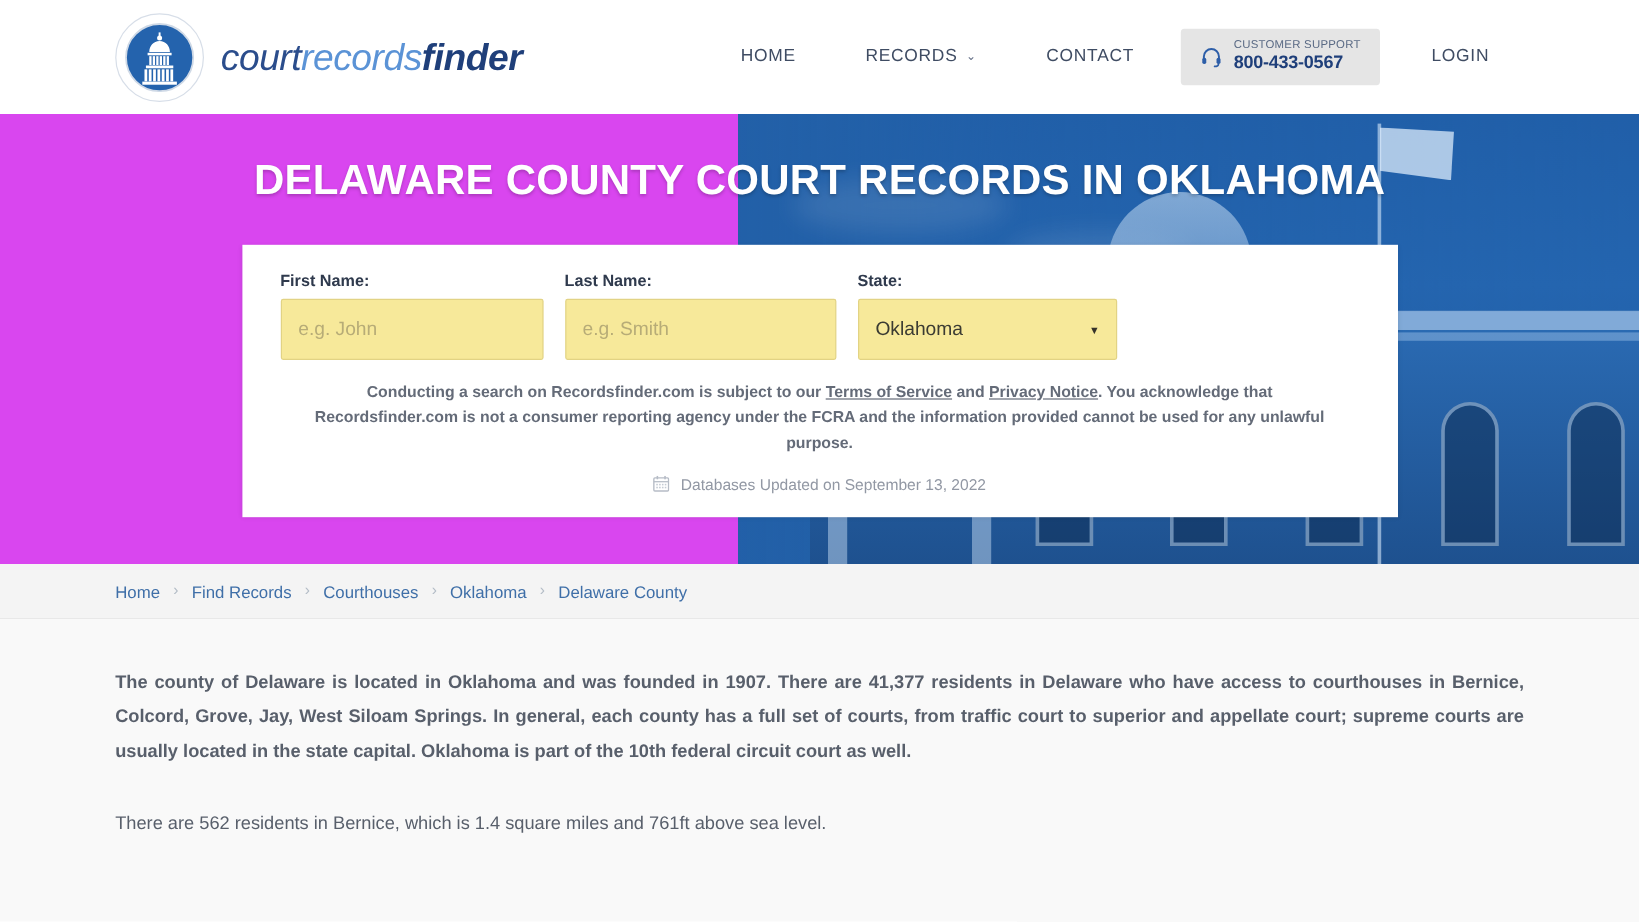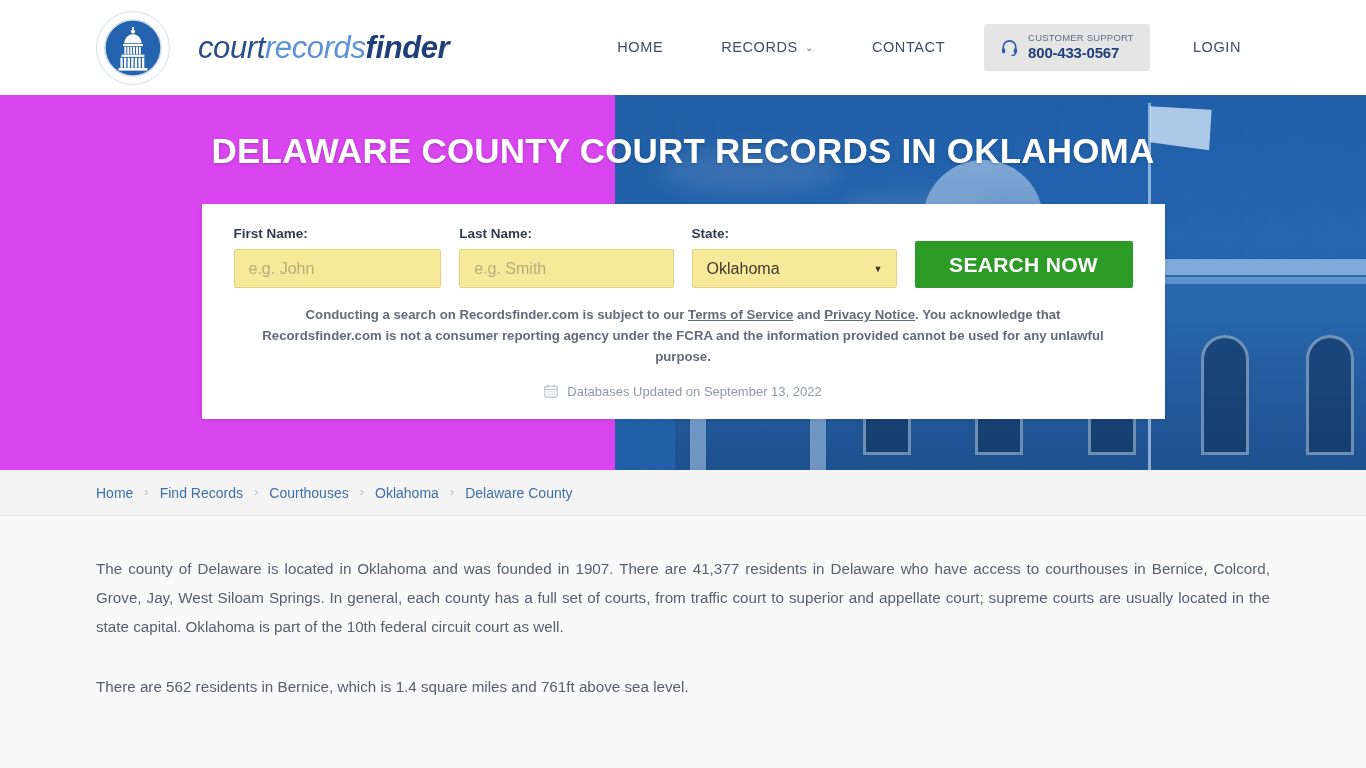--- a/index.html
+++ b/index.html
@@ -14,21 +14,21 @@
 
   
   .site-header {
     height: 95px;
     background: #ffffff;
     display: flex;
     align-items: center;
     padding: 0 96px;
     position: relative;
   }
-  .brand { display: flex; align-items: center; gap: 28px; }
+  .brand { display: flex; align-items: center; gap: 14px; }
   .brand-mark {
     width: 74px; height: 74px; border-radius: 50%;
     background: #ffffff;
     border: 1px solid #d7dee8;
     display: flex; align-items: center; justify-content: center;
     flex: none;
   }
   .brand-mark svg { display: block; }
   .brand-text {
     font-size: 31px;
@@ -190,21 +190,21 @@
   .field.fname { width: 219px; }
   .field.lname { width: 226px; }
   .field.state { width: 216px; }
   .field-label {
     font-size: 13.5px;
     font-weight: 700;
     color: #2f3a4d;
     margin-bottom: 8px;
   }
   .text-input, .select-input {
-    height: 39px;
+    height: 51px;
     background: #f7e99a;
     border: 1px solid #e2d384;
     border-radius: 2px;
     font-size: 16px;
     font-family: "Liberation Sans", sans-serif;
     color: #4a4636;
     padding: 0 14px;
     outline: none;
     width: 100%;
   }
@@ -287,20 +287,21 @@
     background: #f9f9f9;
     padding: 38px 96px 0;
     height: 275px;
   }
   .lead {
     margin: 0;
     font-size: 15.2px;
     line-height: 1.92;
     color: #585f6b;
     text-align: justify;
+    font-weight: bold;
   }
   .section-heading {
     margin: 42px 0 0;
     text-align: center;
     color: #2a5ea2;
     font-size: 27.5px;
     font-weight: 700;
   }
   .section-para {
     margin: 30px 0 0;
@@ -412,21 +413,20 @@
       <div class="field state">
         <label class="field-label">State:</label>
         <div class="select-wrap">
           <select class="select-input">
             <option>Oklahoma</option>
           </select>
           <span class="select-caret">▼</span>
         </div>
       </div>
 
-      <button class="search-button" type="submit">SEARCH NOW</button>
     </div>
 
     <p class="disclaimer"><span>Conducting a search on Recordsfinder.com is subject to our </span><a>Terms of Service</a><span> and </span><a>Privacy Notice</a><span>. You acknowledge that Recordsfinder.com is not a consumer reporting agency under the FCRA and the information provided cannot be used for any unlawful purpose.</span></p>
 
     <div class="updated-row">
       <span class="cal-icon">
         <svg width="14" height="14" viewBox="0 0 16 16" aria-hidden="true">
           <rect x="1" y="2.6" width="14" height="12.4" rx="1" fill="none" stroke="#b6bcc6" stroke-width="1.3"></rect>
           <rect x="3.6" y="0.7" width="1.5" height="3.2" fill="#b6bcc6"></rect>
           <rect x="10.9" y="0.7" width="1.5" height="3.2" fill="#b6bcc6"></rect>

